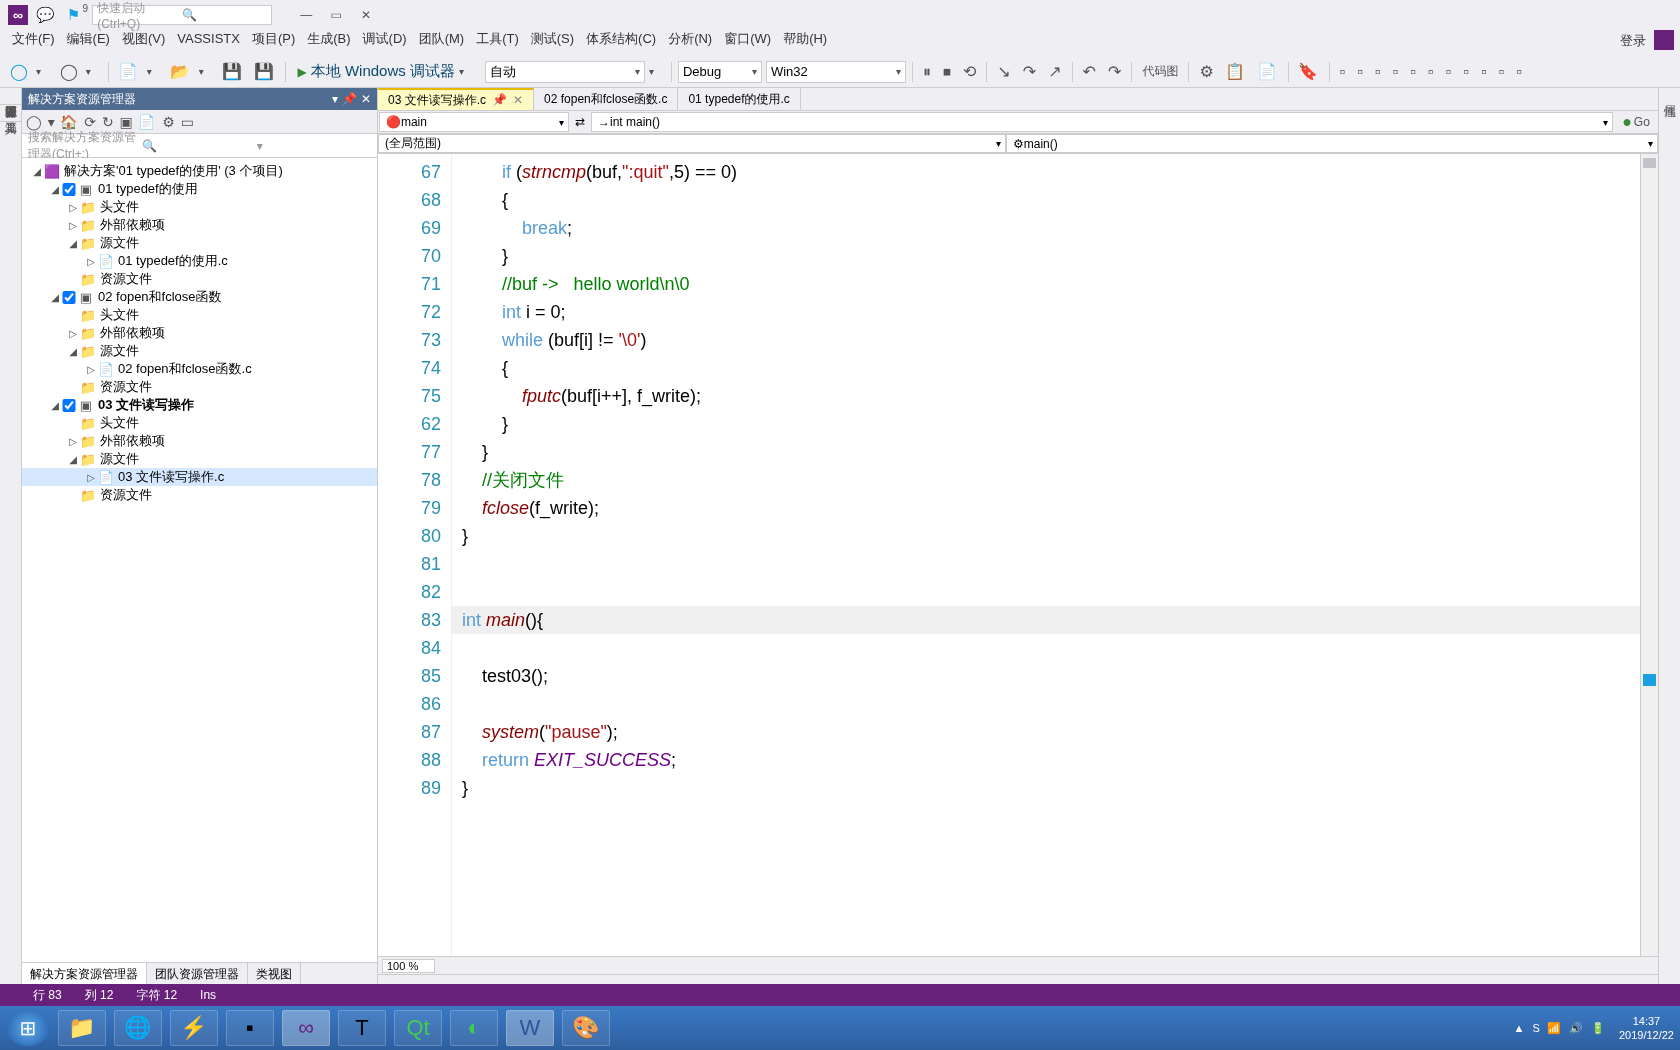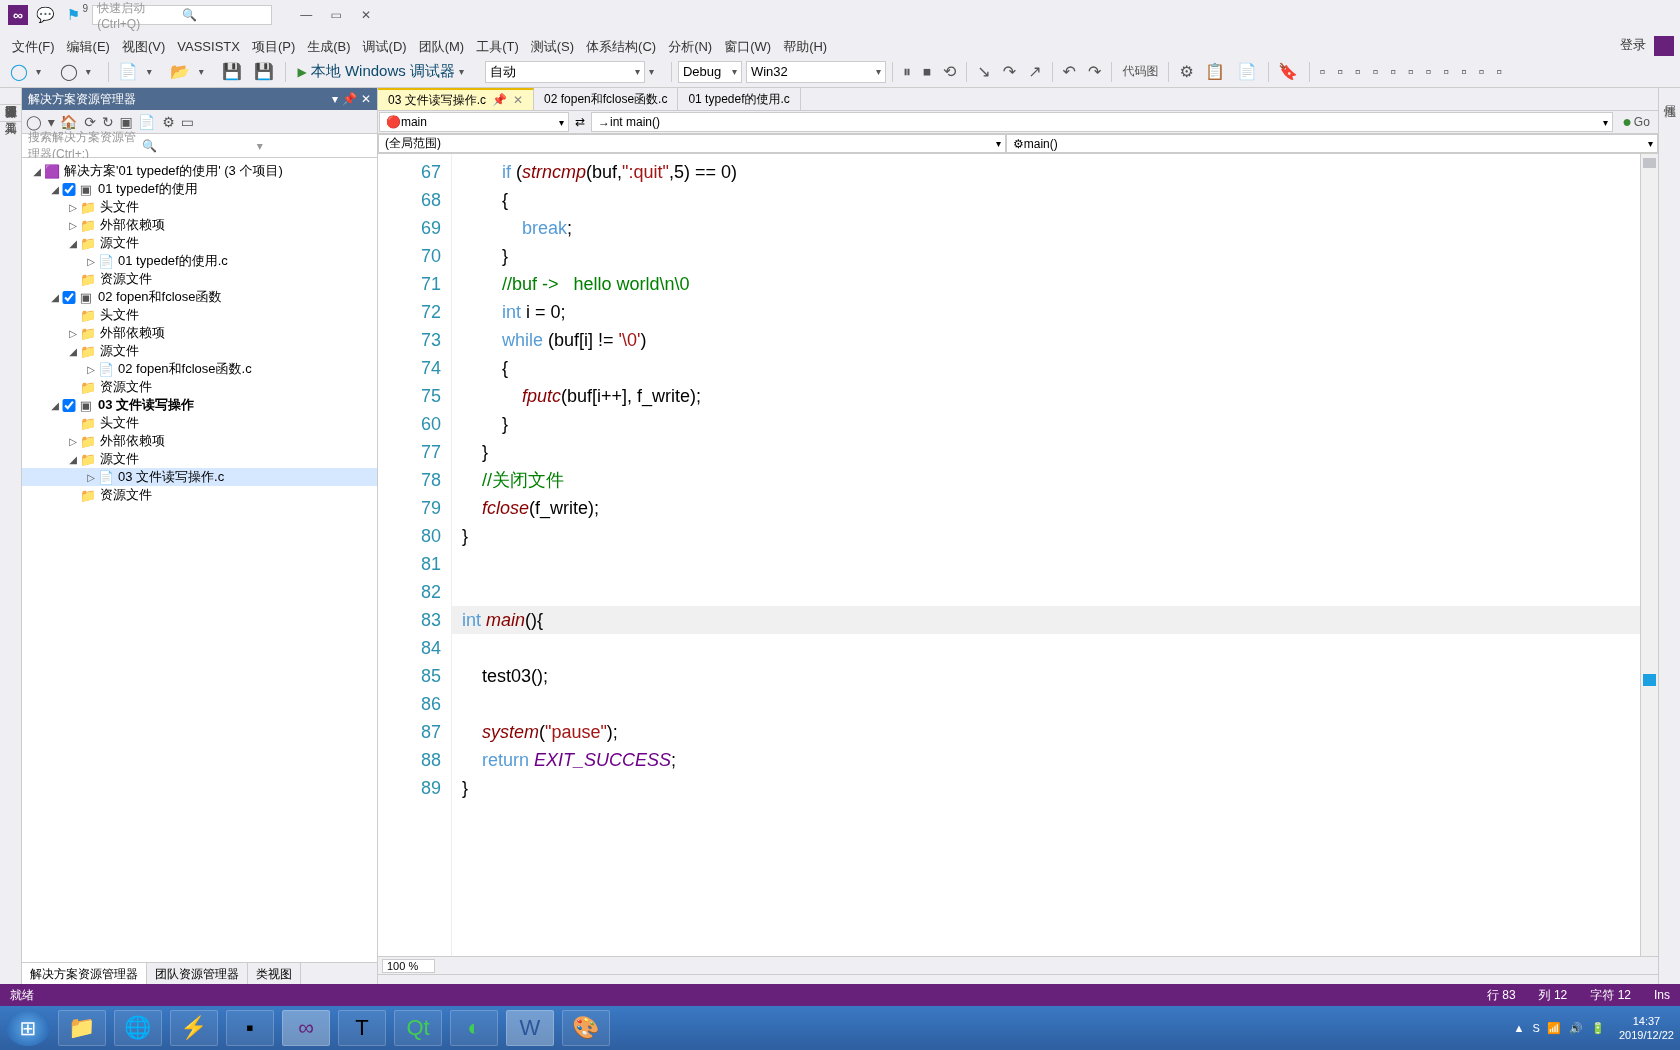--- a/index.html
+++ b/index.html
@@ -12,21 +12,21 @@
 .titlebar .right { display: flex; align-items: center; gap: 12px; }
 .titlebar .notif { color:#1ba1e2; font-size:15px; }
 .titlebar .flag { color:#1ba1e2; font-size:15px; position:relative; }
 .titlebar .flag .count { position:absolute; top:-3px; right:-8px; font-size:10px; color:#555; }
 .titlebar .search { width: 180px; height: 20px; border: 1px solid #ccc; background:#fff; display:flex; align-items:center; padding:0 4px; color:#999; }
 .titlebar .search span { flex:1; }
 .titlebar .winbtns { display:flex; gap:2px; margin-left:8px; }
 .titlebar .winbtns div { width:28px; height:20px; display:flex;align-items:center;justify-content:center; color:#555; }
 
 
-.menubar { height: 26px; background: #efeef2; display:flex; align-items:flex-end; padding: 0 6px; gap:2px; font-size:13px; }
+.menubar { height: 26px; background: #efeef2; display:flex; align-items:flex-start; padding: 0 6px; gap:2px; font-size:13px; }
 .menubar .item { padding: 2px 6px; color:#333; }
 .menubar .spacer { flex:1; }
 .menubar .login { color:#333; padding:2px 6px; }
 .menubar .icon { width:20px;height:20px; background:#68217a; }
 
 
 .toolbar { height: 32px; background: #efeef2; border-bottom:1px solid #ccc; display:flex; align-items:center; padding:0 6px; gap:4px; }
 .toolbar .btn { height:22px; padding:0 4px; display:flex; align-items:center; gap:2px; color:#555; font-size:16px; }
 .toolbar .sep { width:1px; height:20px; background:#ccc; margin:0 2px; }
 .toolbar .dd { width:16px; color:#555; font-size:10px; }
@@ -170,21 +170,21 @@
     <span class="play">▶</span>
     <span class="txt">本地 Windows 调试器</span>
     <span class="dd">▾</span>
   </div>
   <div class="combo" style="width:160px">
       <span>自动</span>
       <span class="arrow">▾</span>
     </div>
   <div class="dd">▾</div>
   <div class="sep"></div>
-  <div class="combo" style="width:64px">
+  <div class="combo" style="width:84px">
       <span>Debug</span>
       <span class="arrow">▾</span>
     </div>
   <div class="combo" style="width:140px">
       <span>Win32</span>
       <span class="arrow">▾</span>
     </div>
   <div class="sep"></div>
   <div class="btn">⏸</div>
   <div class="btn">⏹</div>
@@ -392,21 +392,21 @@
       <div class="gutter" id="gutter">
           <div>67</div>
           <div>68</div>
           <div>69</div>
           <div>70</div>
           <div>71</div>
           <div>72</div>
           <div>73</div>
           <div>74</div>
           <div>75</div>
-          <div>60</div>
+          <div>62</div>
           <div>77</div>
           <div>78</div>
           <div>79</div>
           <div>80</div>
           <div>81</div>
           <div>82</div>
           <div>83</div>
           <div>84</div>
           <div>85</div>
           <div>86</div>
@@ -425,21 +425,20 @@
     </div>
     <div style="height:10px;background:#efeef2;border-top:1px solid #ccc"></div>
   </div>
 
   <div class="righttabs">
     <div class="righttab">属性</div>
   </div>
 </div>
 
 <div class="statusbar">
-  <div class="left">就绪</div>
   <div class="seg">行 83</div>
   <div class="seg">列 12</div>
   <div class="seg">字符 12</div>
   <div class="seg">Ins</div>
 </div>
 
 <div class="taskbar">
   <div class="start">⊞</div>
   <div class="tbtn">📁</div>
   <div class="tbtn">🌐</div>

